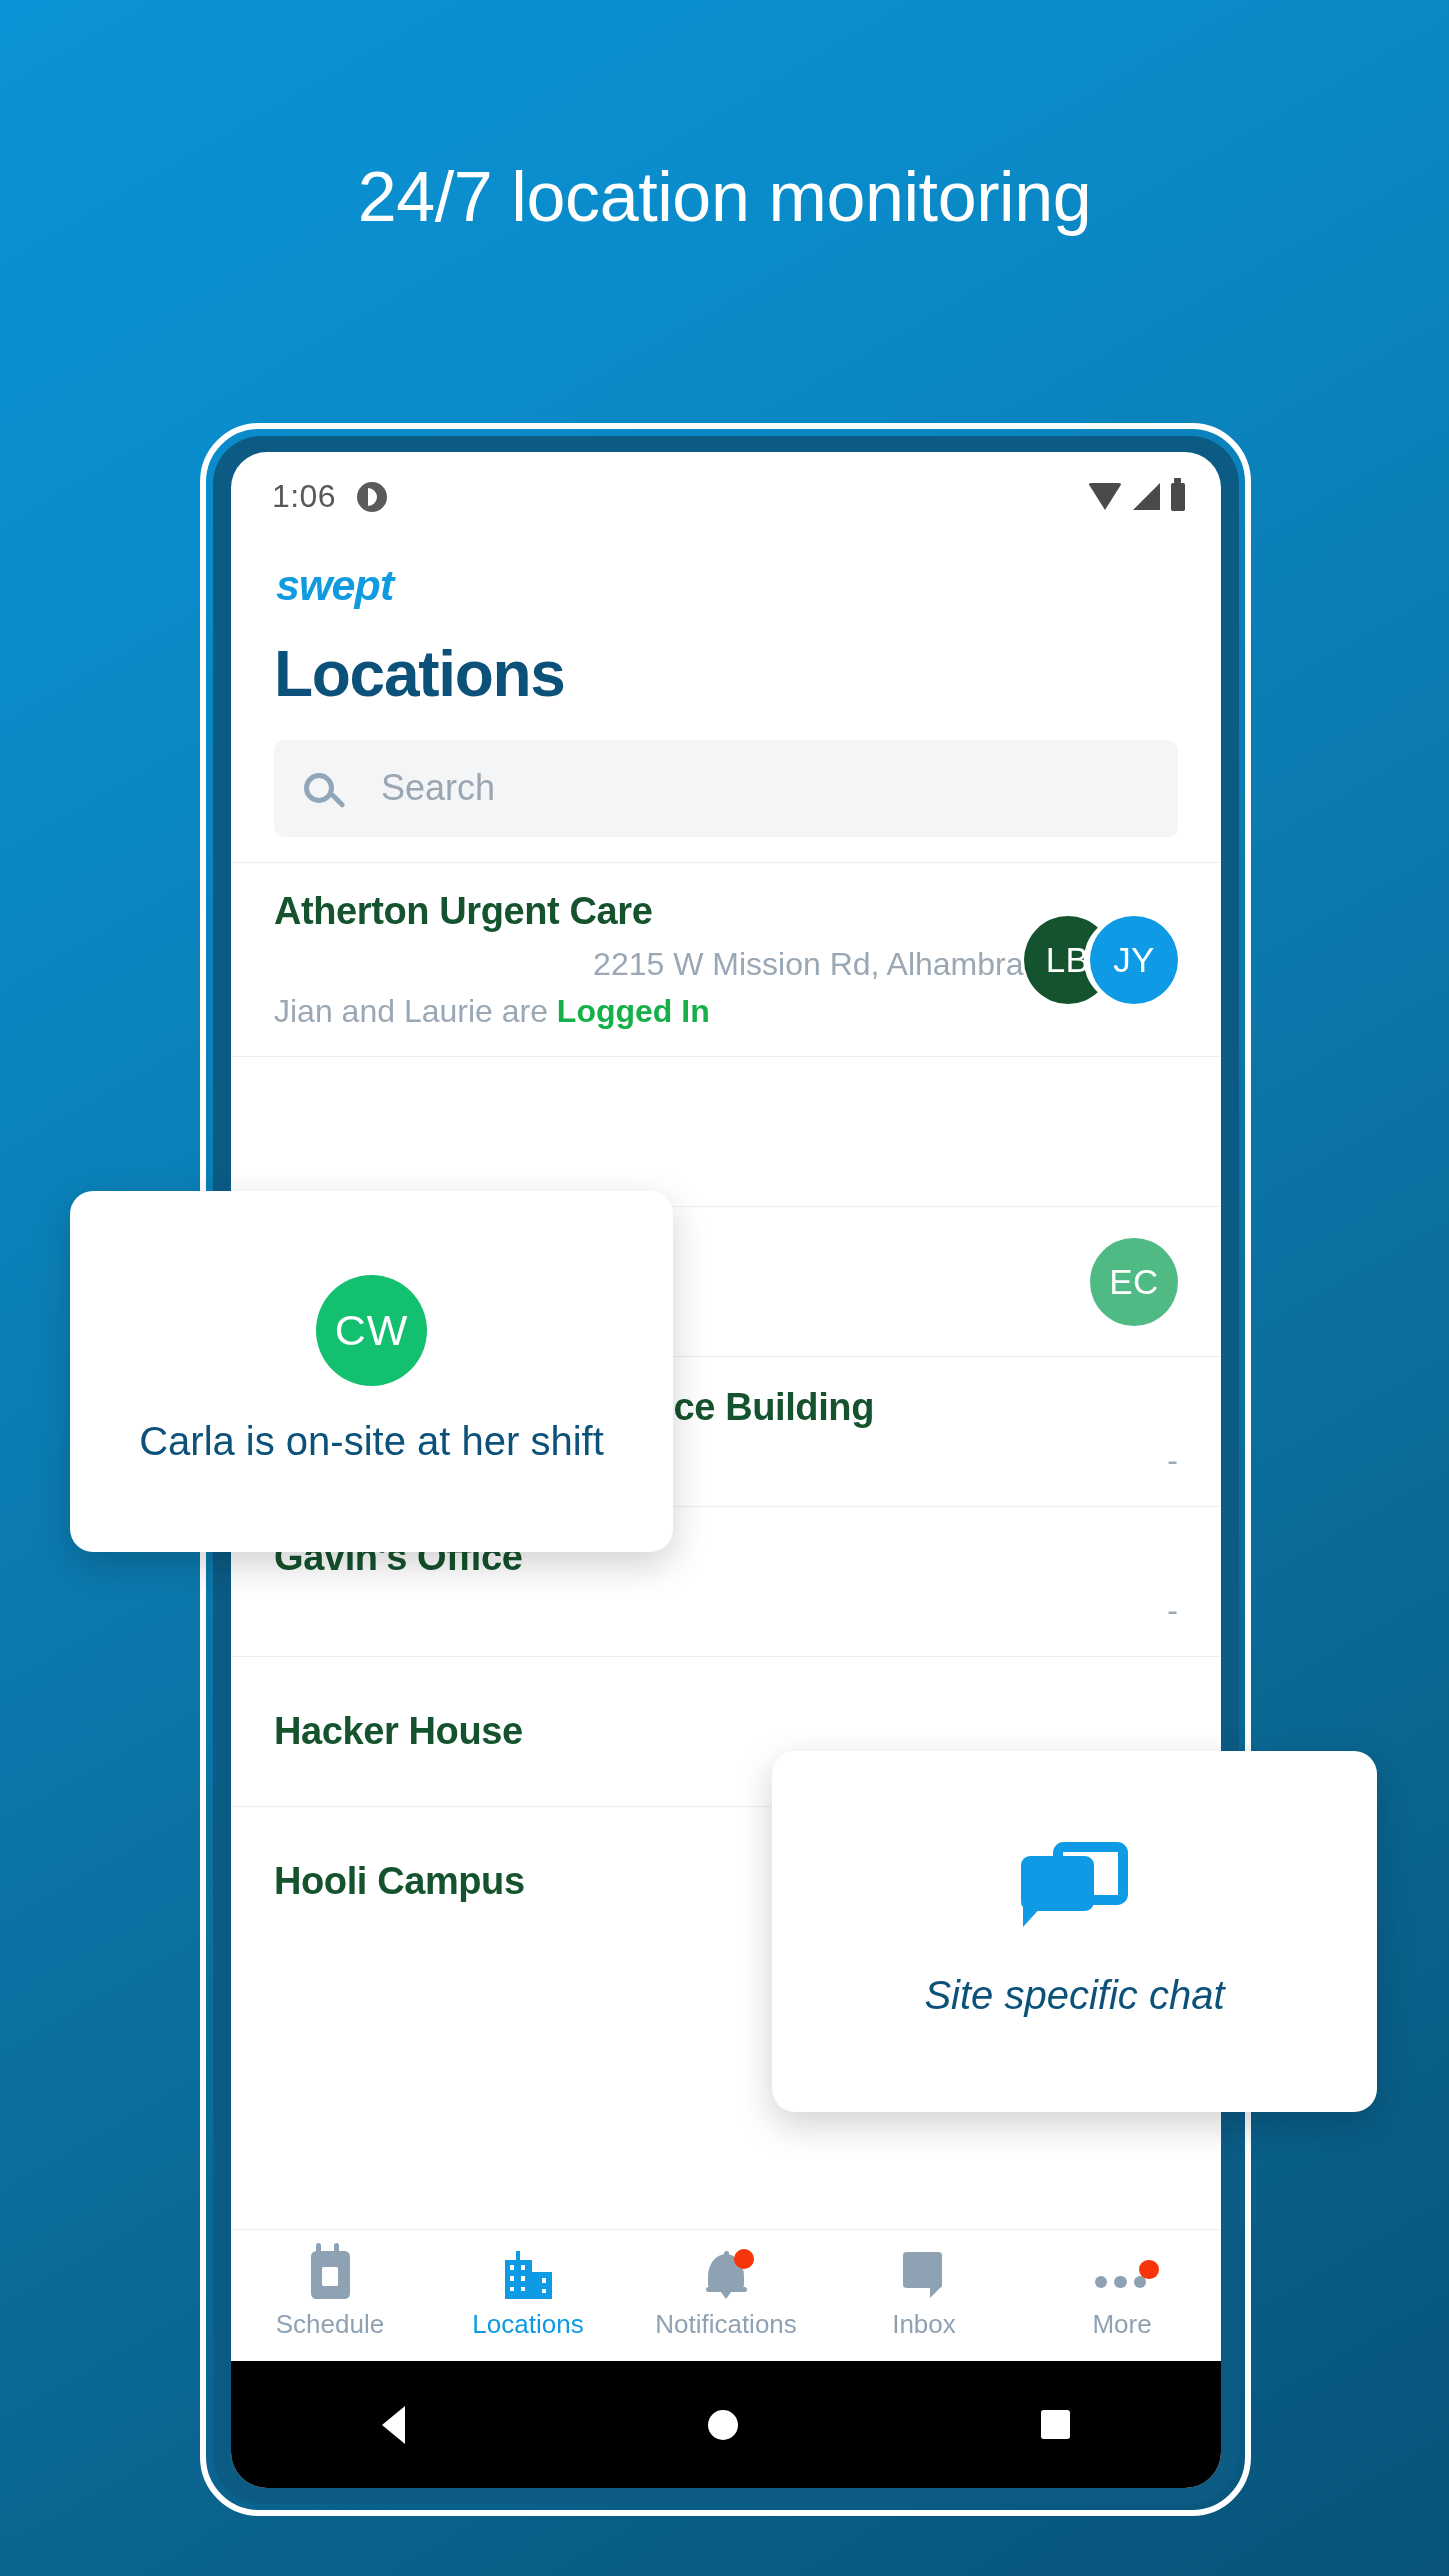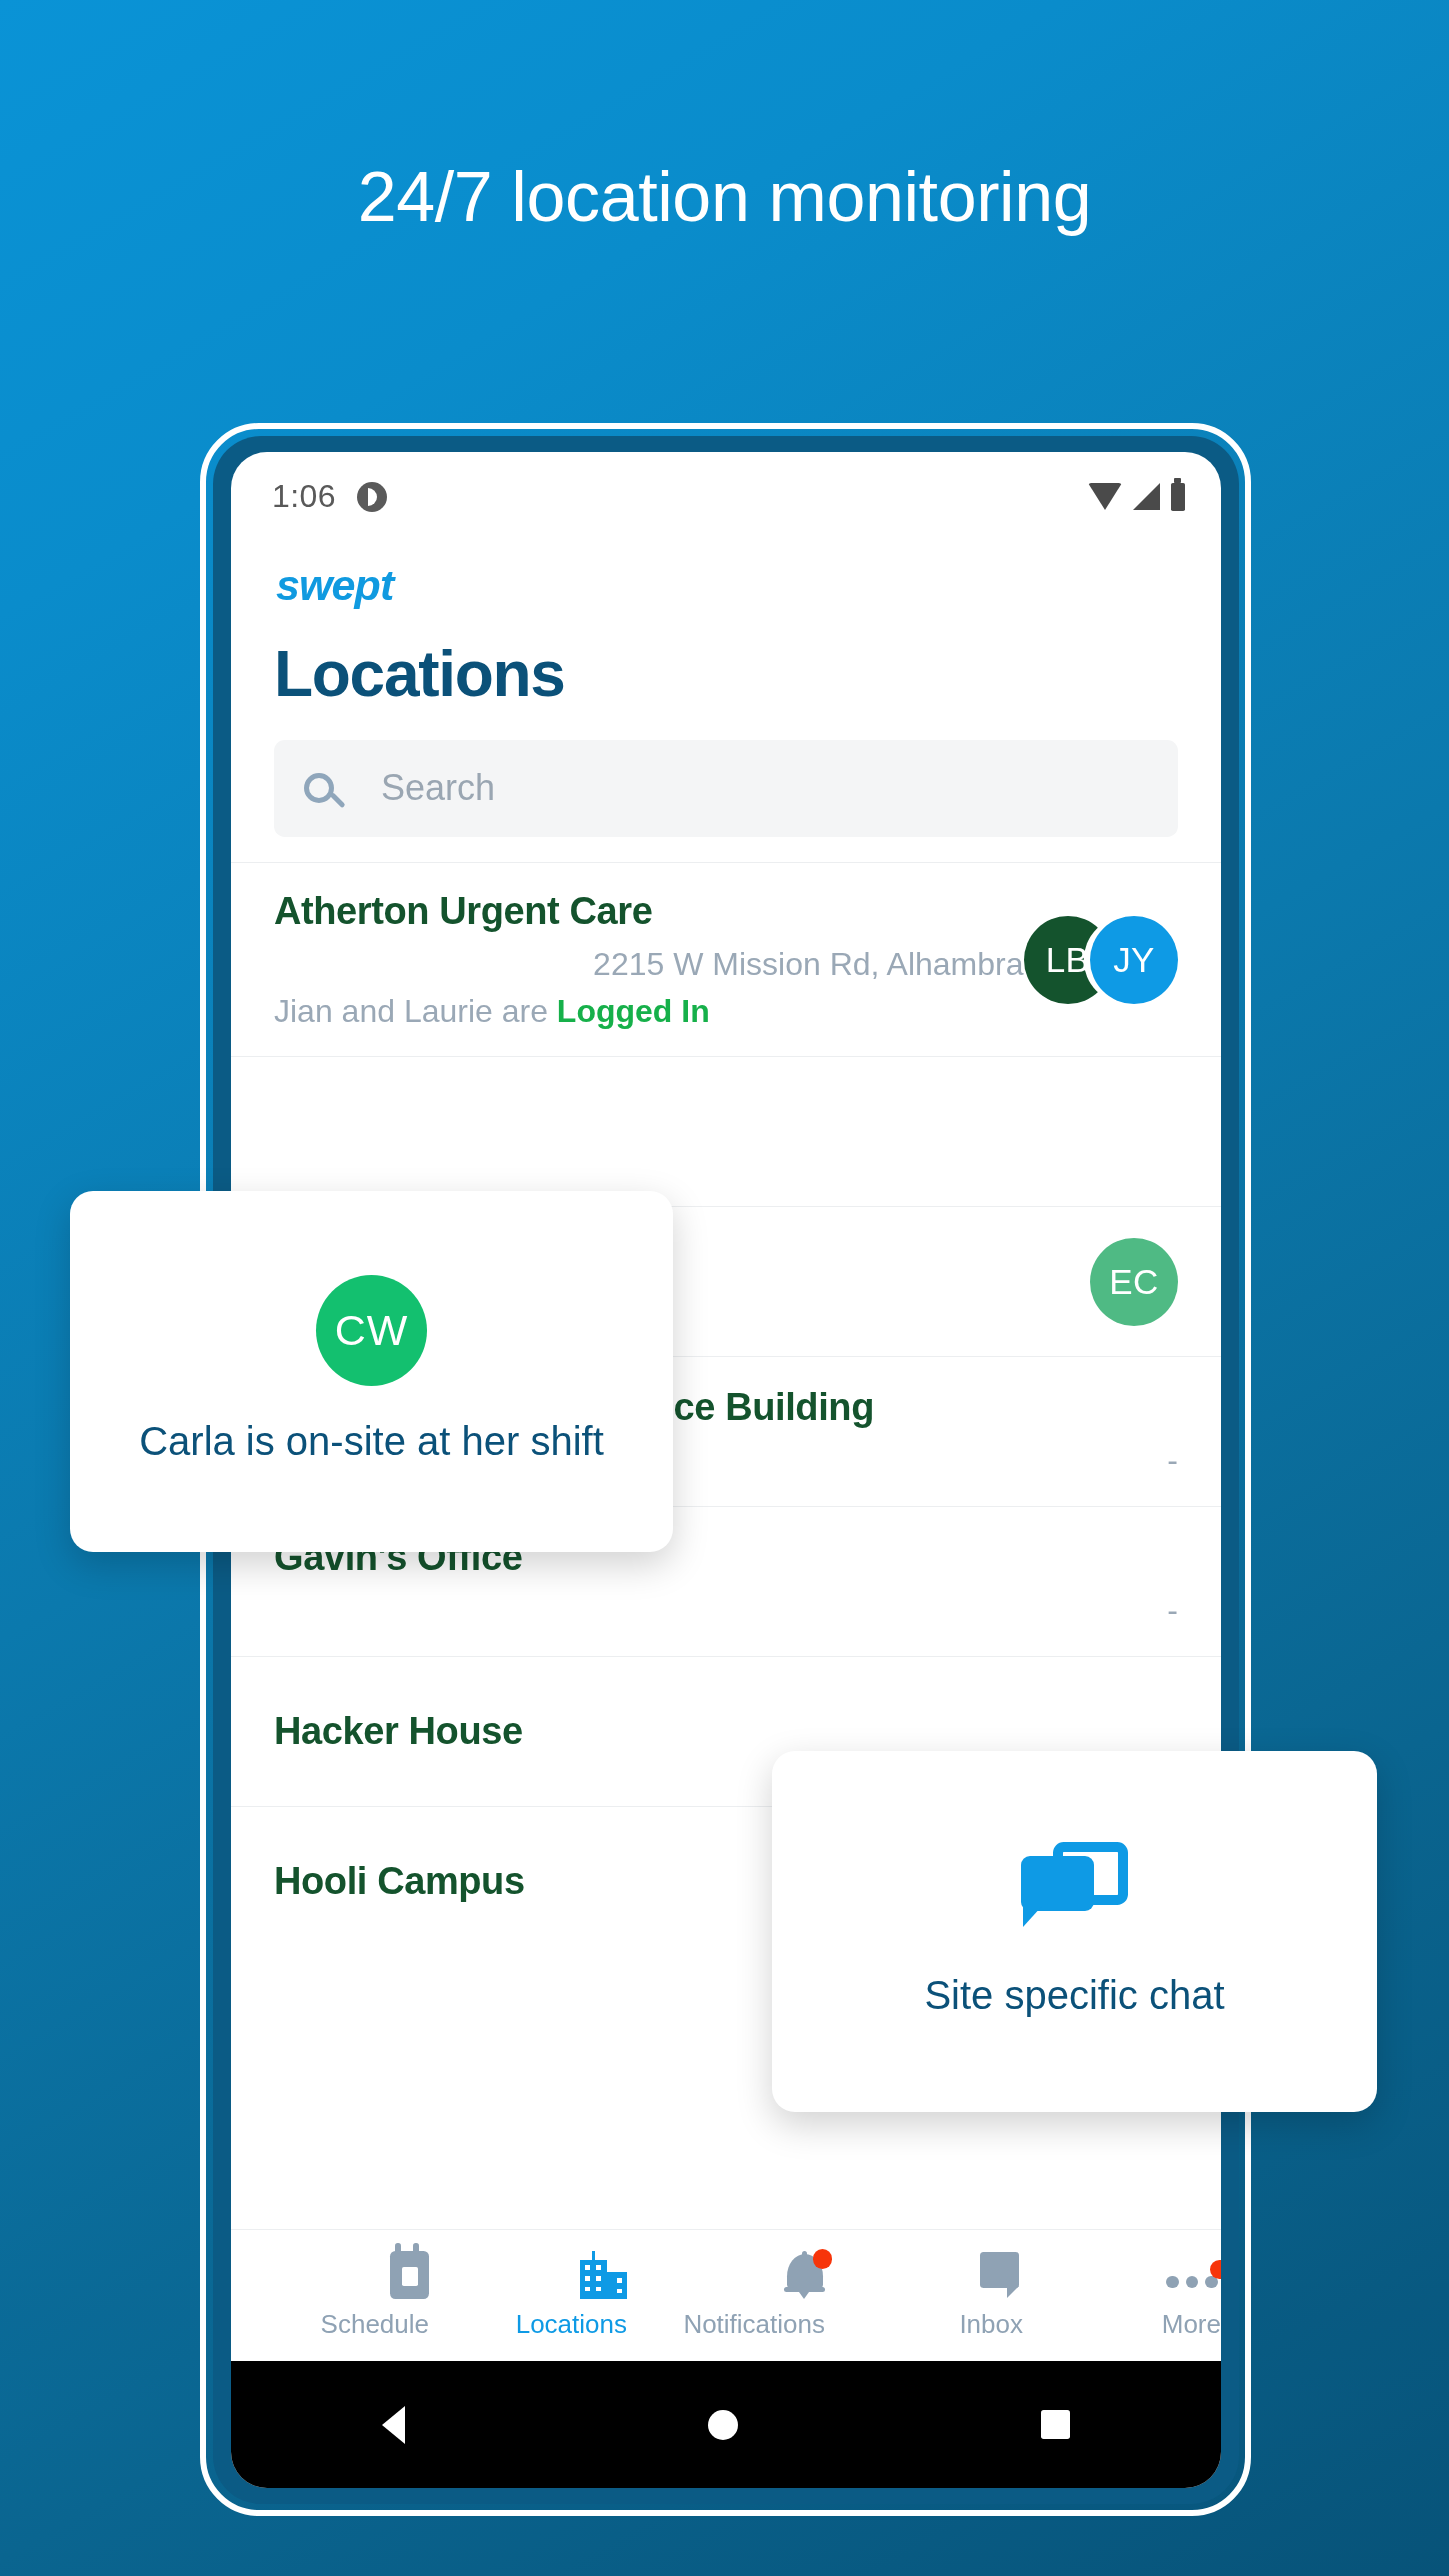--- a/index.html
+++ b/index.html
@@ -182,21 +182,21 @@
     position: absolute;
     left: 0; bottom: 127px;
     width: 990px; height: 132px;
     background: #ffffff;
     border-top: 1.8px solid #eceef0;
     display: flex;
     align-items: center;
   }
   .tab {
     flex: 1;
-    display: flex; flex-direction: column; align-items: flex-end;
+    display: flex; flex-direction: column; align-items: center;
     gap: 10.7px;
     position: relative;
   }
   .tab-label { font-size: 26px; color: #8fa2b4; }
   .tab.active .tab-label { color: #0e9ae5; }
   .tab-icon { height: 48px; position: relative; display: flex; align-items: flex-end; }
 
   
   .ic-sched { width: 39px; height: 48px; background: #8fa2b4; border-radius: 5.4px; position: relative; }
   .ic-sched::before {
@@ -308,20 +308,21 @@
     letter-spacing: 0.9px;
   }
   .tip-text {
     margin-top: 30px;
     font-size: 40px; color: #0b5179; line-height: 1.28;
   }
   .tip-chat {
     left: 772px; top: 1751px;
     width: 605px; height: 361px;
     padding: 39px 55px;
+    font-style: italic;
   }
   .ic-chat2 { width: 107px; height: 89px; position: relative; }
   .ic-chat2 .back {
     position: absolute; right: 0; top: 0; width: 75px; height: 63px;
     border: 10.7px solid #0e9ae5; border-radius: 10.7px; background: transparent;
   }
   .ic-chat2 .front {
     position: absolute; left: 0; top: 14.3px; width: 73px; height: 55px;
     background: #0e9ae5; border-radius: 9px;
   }

